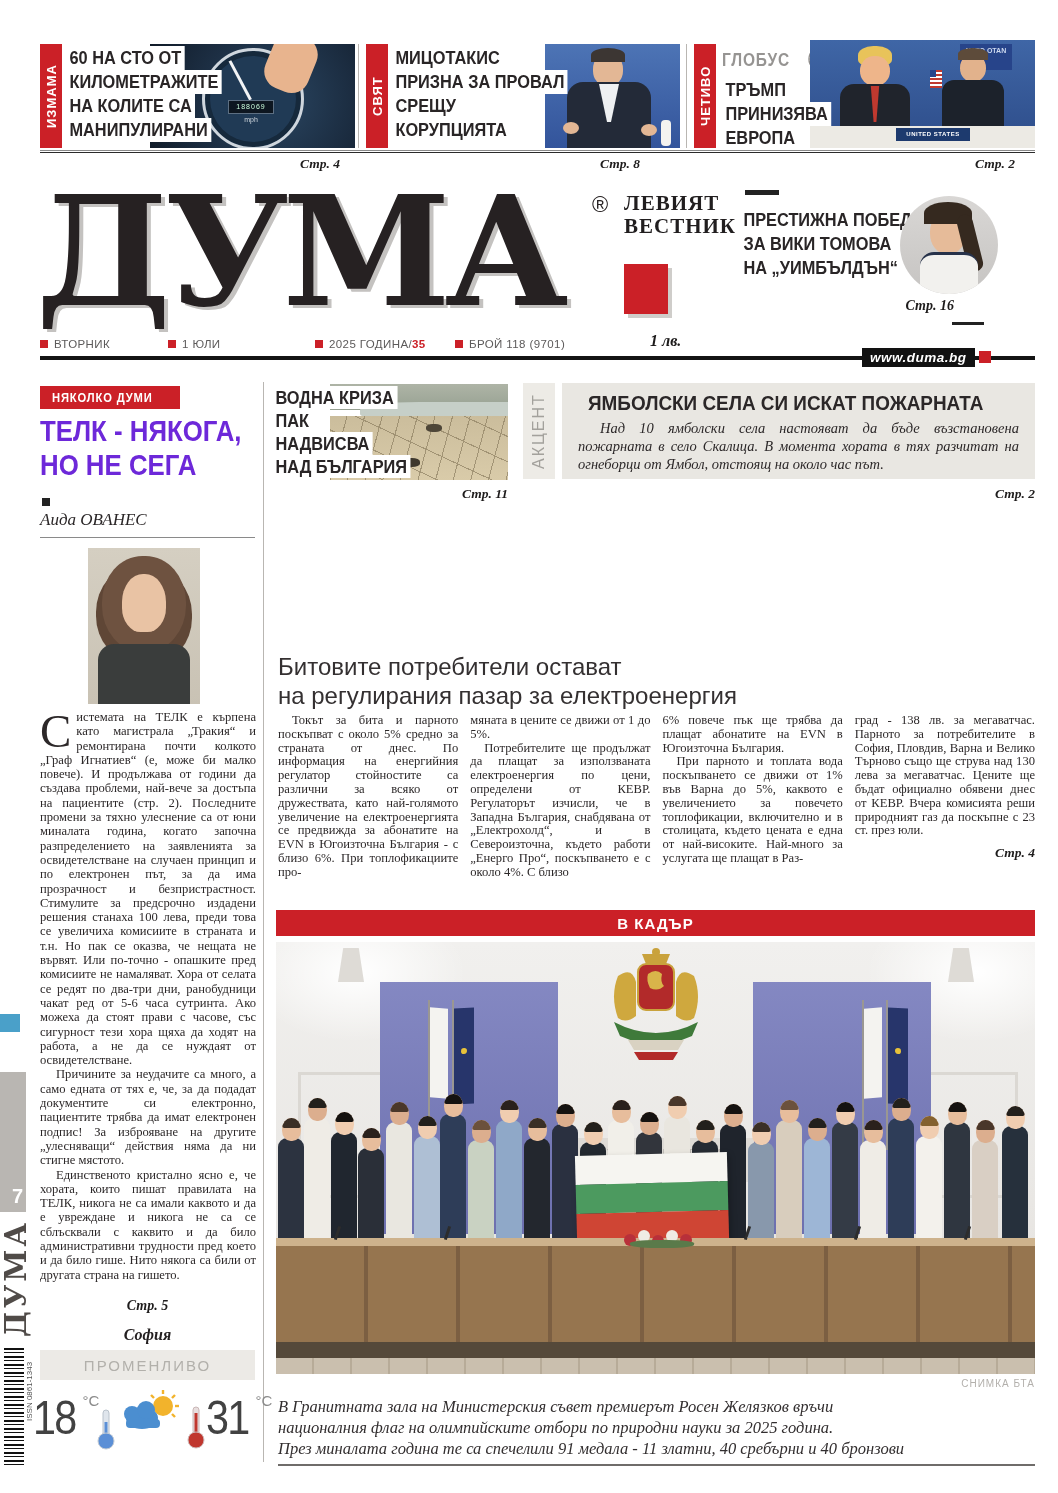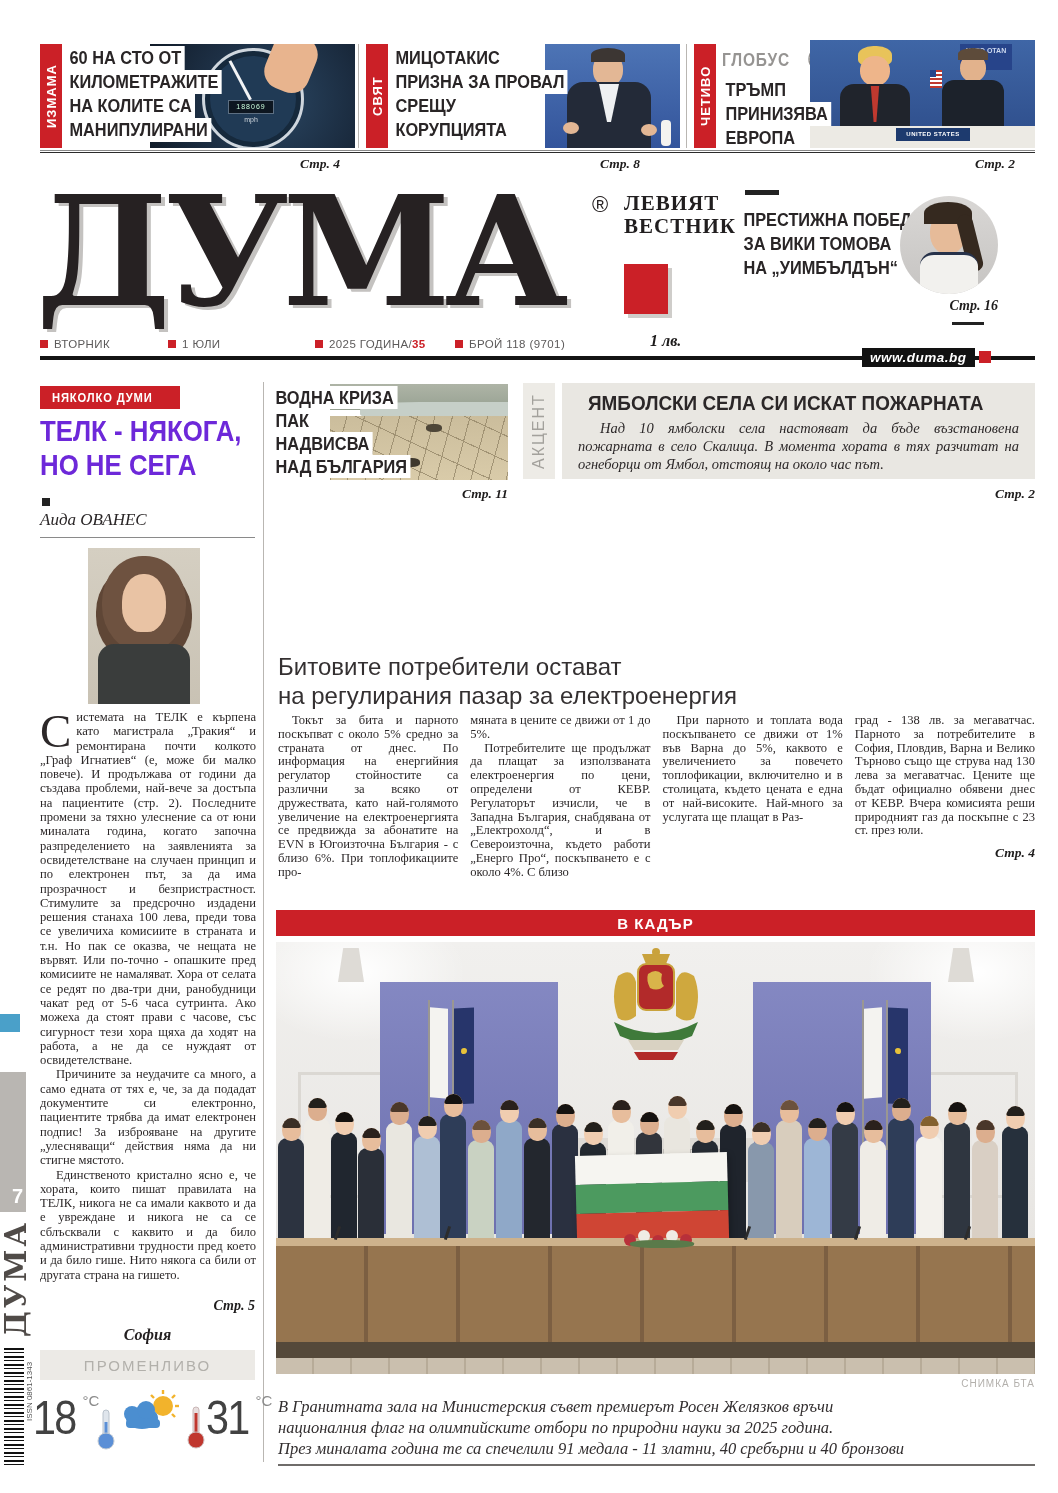--- a/index.html
+++ b/index.html
@@ -153,21 +153,21 @@
     <span class="hl"><span class="cond">ПРЕСТИЖНА ПОБЕДА</span></span>
     <span class="hl"><span class="cond">ЗА ВИКИ ТОМОВА</span></span>
     <span class="hl"><span class="cond">НА „УИМБЪЛДЪН“</span></span>
   </div>
   <div class="abs" style="left:900px;top:196px;width:98px;height:98px;border-radius:50%;overflow:hidden;background:linear-gradient(180deg,#d9d7d5,#c6c4c2);">
     <div class="abs" style="left:30px;top:14px;width:36px;height:44px;border-radius:50% 50% 46% 46%;background:#e6bb99;"></div>
     <div class="abs" style="left:24px;top:6px;width:48px;height:22px;border-radius:50% 50% 0 0;background:#35291f;"></div>
     <div class="abs" style="left:62px;top:18px;width:16px;height:58px;border-radius:8px;background:#35291f;transform:rotate(-14deg);"></div>
     <div class="abs" style="left:20px;top:56px;width:58px;height:42px;border-radius:14px 14px 0 0;background:#f2f1ee;border-top:3px solid #27324a;"></div>
   </div>
-  <div class="abs pageref" style="left:920px;top:298px;width:78px;text-align:right;font-size:14px;">Стр. 16</div>
+  <div class="abs pageref" style="left:876px;top:298px;width:78px;text-align:right;font-size:14px;">Стр. 16</div>
   <div class="abs dash" style="left:952px;top:322px;width:32px;height:3px;"></div>
 
   <div class="dateline-item" style="left:40px;top:338px;"><span class="sq"></span><span>ВТОРНИК</span></div>
   <div class="dateline-item" style="left:168px;top:338px;"><span class="sq"></span><span>1 ЮЛИ</span></div>
   <div class="dateline-item" style="left:315px;top:338px;"><span class="sq"></span><span>2025 ГОДИНА/</span><span class="red" style="font-weight:bold;">35</span></div>
   <div class="dateline-item" style="left:455px;top:338px;"><span class="sq"></span><span>БРОЙ 118 (9701)</span></div>
   <div class="abs" style="left:650px;top:332px;font:bold italic 16px 'Liberation Serif',serif;color:#1d1b1b;">1 лв.</div>
 
   <div class="abs" style="left:40px;top:356px;width:995px;height:4px;background:#141414;"></div>
   <div class="abs" style="left:862px;top:348px;z-index:2;"><span class="wwwbox">www.duma.bg</span><span style="display:inline-block;width:12px;height:12px;background:#cb2027;margin-left:4px;vertical-align:-1px;"></span></div>
@@ -189,21 +189,21 @@
     <div class="abs" style="left:14px;top:8px;width:84px;height:96px;border-radius:48%;background:#6e5240;box-shadow:-6px 10px 0 #5f4636,6px 12px 0 #5f4636;"></div>
     <div class="abs" style="left:34px;top:26px;width:44px;height:58px;border-radius:48% 48% 42% 42%;background:#e9c3a4;"></div>
     <div class="abs" style="left:10px;top:96px;width:92px;height:60px;border-radius:16px 16px 0 0;background:#3a3d3c;"></div>
   </div>
 
   <div class="abs serifbody leftbody" style="left:40px;top:710px;width:216px;">
     <p><span class="dropcap">С</span><span>истемата на ТЕЛК е кърпена като магистрала „Тракия“ и ремонтирана почти колкото „Граф Игнатиев“ (е, може би малко повече). И продължава от години да създава проблеми, най-вече за достъпа на пациентите (стр. 2). Последните промени за тяхно улеснение са от юни миналата година, когато започна разпределението на заявленията за освидетелстване на случаен принцип и по електронен път, за да има прозрачност и безпристрастност. Стимулите за предсрочно издадени решения станаха 100 лева, преди това се увеличиха комисиите в страната и т.н. Но пак се оказва, че нещата не вървят. Или по-точно - опашките пред комисиите не намаляват. Хора от селата се редят по два-три дни, ранобудници чакат ред от 5-6 часа сутринта. Ако можеха да стоят прави с часове, със сигурност тези хора щяха да ходят на работа, а не да се нуждаят от освидетелстване.</span></p>
     <p>Причините за неудачите са много, а само едната от тях е, че, за да подадат документите си електронно, пациентите трябва да имат електронен подпис! За изброяване на другите „улесняващи“ действия няма да ни стигне мястото.</p>
     <p>Единственото кристално ясно е, че хората, които пишат правилата на ТЕЛК, никога не са имали каквото и да е увреждане и никога не са се сблъсквали с каквито и да било административни трудности пред което и да било гише. Нито някога са били от другата страна на гишето.</p>
   </div>
-  <div class="abs pageref" style="left:40px;top:1298px;width:215px;text-align:right;font-size:14px;">Стр. 5</div>
+  <div class="abs pageref" style="left:40px;top:1298px;width:215px;text-align:center;font-size:14px;">Стр. 5</div>
 
   <div class="abs" style="left:40px;top:1326px;width:215px;text-align:center;font:bold italic 16px 'Liberation Serif',serif;">София</div>
   <div class="abs" style="left:40px;top:1350px;width:215px;height:30px;background:#eceae6;color:#b2b0ab;font-size:15px;letter-spacing:2px;display:flex;align-items:center;justify-content:center;">
       <span>ПРОМЕНЛИВО</span>
     </div>
   <div class="abs" style="left:33px;top:1390px;"><span class="temp cond">18</span><span class="tempunit">°C</span></div>
   <svg class="abs" style="left:96px;top:1408px;" width="20" height="42" viewBox="0 0 20 42">
     <rect x="7" y="2" width="6" height="26" rx="3" fill="#dfe5ec" stroke="#b9c2cc"></rect>
     <rect x="8.5" y="14" width="3" height="16" fill="#5b8fd6"></rect>
     <circle cx="10" cy="33" r="8" fill="#5b8fd6" stroke="#c3cbd4"></circle>
@@ -270,20 +270,21 @@
 
   <div class="abs serifbody cols" style="left:278px;top:714px;width:757px;height:192px;">
     <div class="col">
       <p class="indent">Токът за бита и парното поскъпват с около 5% средно за страната от днес. По информация на енергийния регулатор стойностите са различни за всяко от дружествата, като най-голямото увеличение на електроенергията се предвижда за абонатите на EVN в Югоизточна България - с близо 6%. При топлофикациите про-</p>
     </div>
     <div class="col">
       <p>мяната в цените се движи от 1 до 5%.</p>
       <p class="indent">Потребителите ще продължат да плащат за използваната електроенергия по цени, определени от КЕВР. Регулаторът изчисли, че в Западна България, снабдявана от „Електрохолд“, и в Североизточна, където работи „Енерго Про“, поскъпването е с около 4%. С близо</p>
     </div>
     <div class="col">
+      <p>6% повече пък ще трябва да плащат абонатите на EVN в Югоизточна България.</p>
       <p class="indent">При парното и топлата вода поскъпването се движи от 1% във Варна до 5%, каквото е увеличението за повечето топлофикации, включително и в столицата, където цената е една от най-високите. Най-много за услугата ще плащат в Раз-</p>
     </div>
     <div class="col">
       <p>град - 138 лв. за мегаватчас. Парното за потребителите в София, Пловдив, Варна и Велико Търново също ще струва над 130 лева за мегаватчас. Цените ще бъдат официално обявени днес от КЕВР. Вчера комисията реши природният газ да поскъпне с 23 ст. през юли.</p>
       <p class="pageref" style="text-align:right;margin-top:8px;font-size:13.5px;">Стр. 4</p>
     </div>
   </div>
 
   <div class="abs" style="left:276px;top:910px;width:759px;height:26px;background:#cb2027;color:#fff;font-weight:bold;font-size:15px;letter-spacing:1px;display:flex;align-items:center;justify-content:center;">
       <span>В КАДЪР</span>

